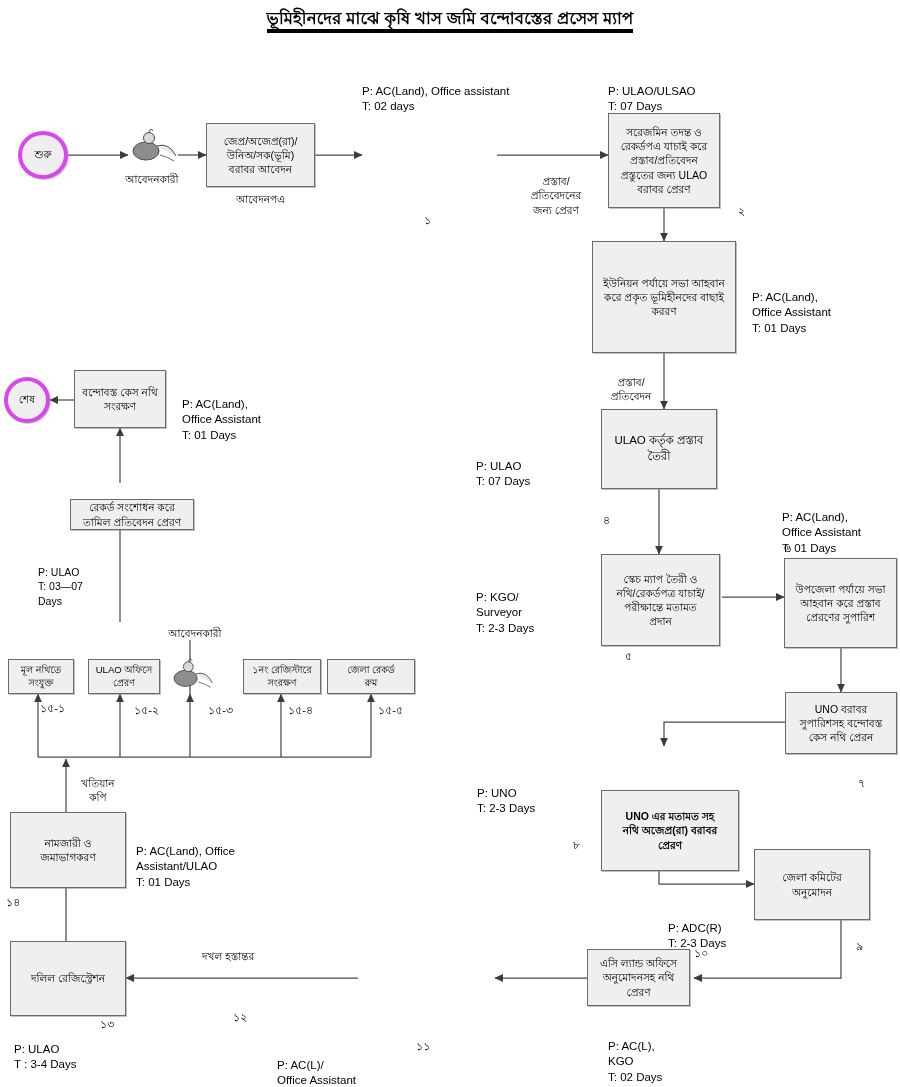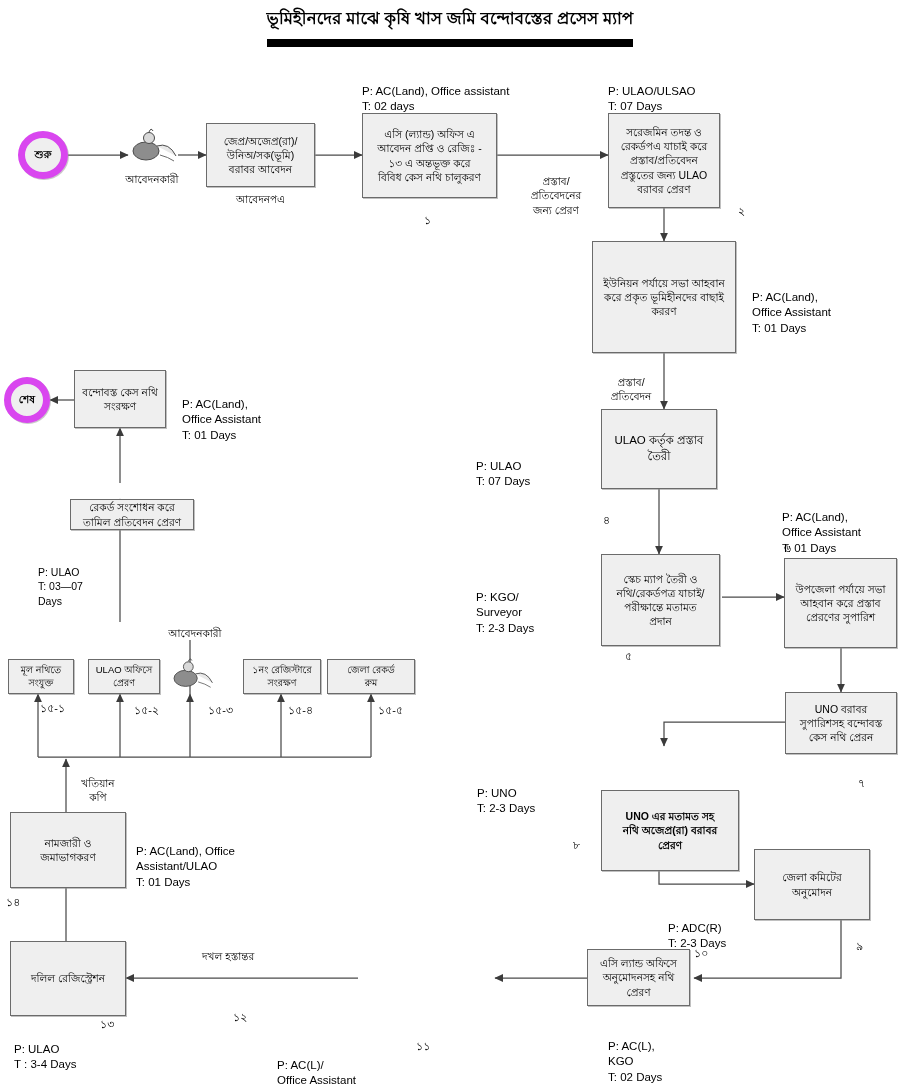--- a/index.html
+++ b/index.html
@@ -8,38 +8,37 @@
     font-family:"Liberation Sans","DejaVu Sans",sans-serif;
     color:#000;
   }
   #stage{position:absolute;left:0;top:0;width:900px;height:1087px;}
   svg#wires{position:absolute;left:0;top:0;width:900px;height:1087px;pointer-events:none;}
 
   .title{
     position:absolute;left:0;top:6px;width:900px;text-align:center;
     font-size:16.5px;font-weight:bold;letter-spacing:.2px;
   }
-  .title span{border-bottom:8px solid #000000;padding-bottom:12px;}
+  .title span{border-bottom:4px solid #000000;padding-bottom:2px;}
 
   .node{
     position:absolute;box-sizing:border-box;
     border:1px solid #6b6b6b;background:#efefef;
     display:flex;align-items:center;justify-content:center;
     text-align:center;font-size:10.5px;line-height:1.35;
     padding:3px 4px;
     box-shadow:1px 1px 0 rgba(140,140,140,.55);
   }
   .node.bn{font-size:10.5px;}
   .term{
-    position:absolute;box-sizing:border-box;border:7px solid #d946ef;
+    position:absolute;box-sizing:border-box;border:4px solid #d946ef;
     background:#efefef;border-radius:50%;
     display:flex;align-items:center;justify-content:center;
     font-size:10.5px;text-align:center;
     box-shadow:1px 1px 0 rgba(150,150,150,.5);
-    font-weight:bold;
   }
   .lbl{
     position:absolute;font-size:11px;line-height:1.35;white-space:pre-line;
   }
   .lbl.en{font-size:11.5px;}
   .lbl.bn{font-size:10.5px;}
   .lbl.ctr{text-align:center;}
   .num{position:absolute;font-size:11px;}
   .caption{position:absolute;font-size:10.5px;text-align:center;}
 
@@ -133,26 +132,20 @@
   </div>
   <div class="caption" style="left:206px;top:192px;width:109px;">
     <span>আবেদনপএ</span>
   </div>
 
   <div class="lbl en" style="left:362px;top:68px;">
     <span>P: AC(Land), Office assistant
 T: 02 days</span>
   </div>
 
-  <div class="node bn" style="left:362px;top:113px;width:135px;height:85px;white-space:pre-line;">
-    <span>এসি (ল্যান্ড) অফিস এ
-আবেদন প্রপ্তি ও রেজিঃ -
-১৩ এ অন্তভূক্ত করে
-বিবিধ কেস নথি চালুকরণ</span>
-  </div>
   <div class="num" style="left:424px;top:212px;">
     <span>১</span>
   </div>
 
   <div class="lbl bn ctr" style="left:508px;top:160px;width:96px;">
     <span>প্রস্তাব/
 প্রতিবেদনের
 জন্য প্রেরণ</span>
   </div>
 

